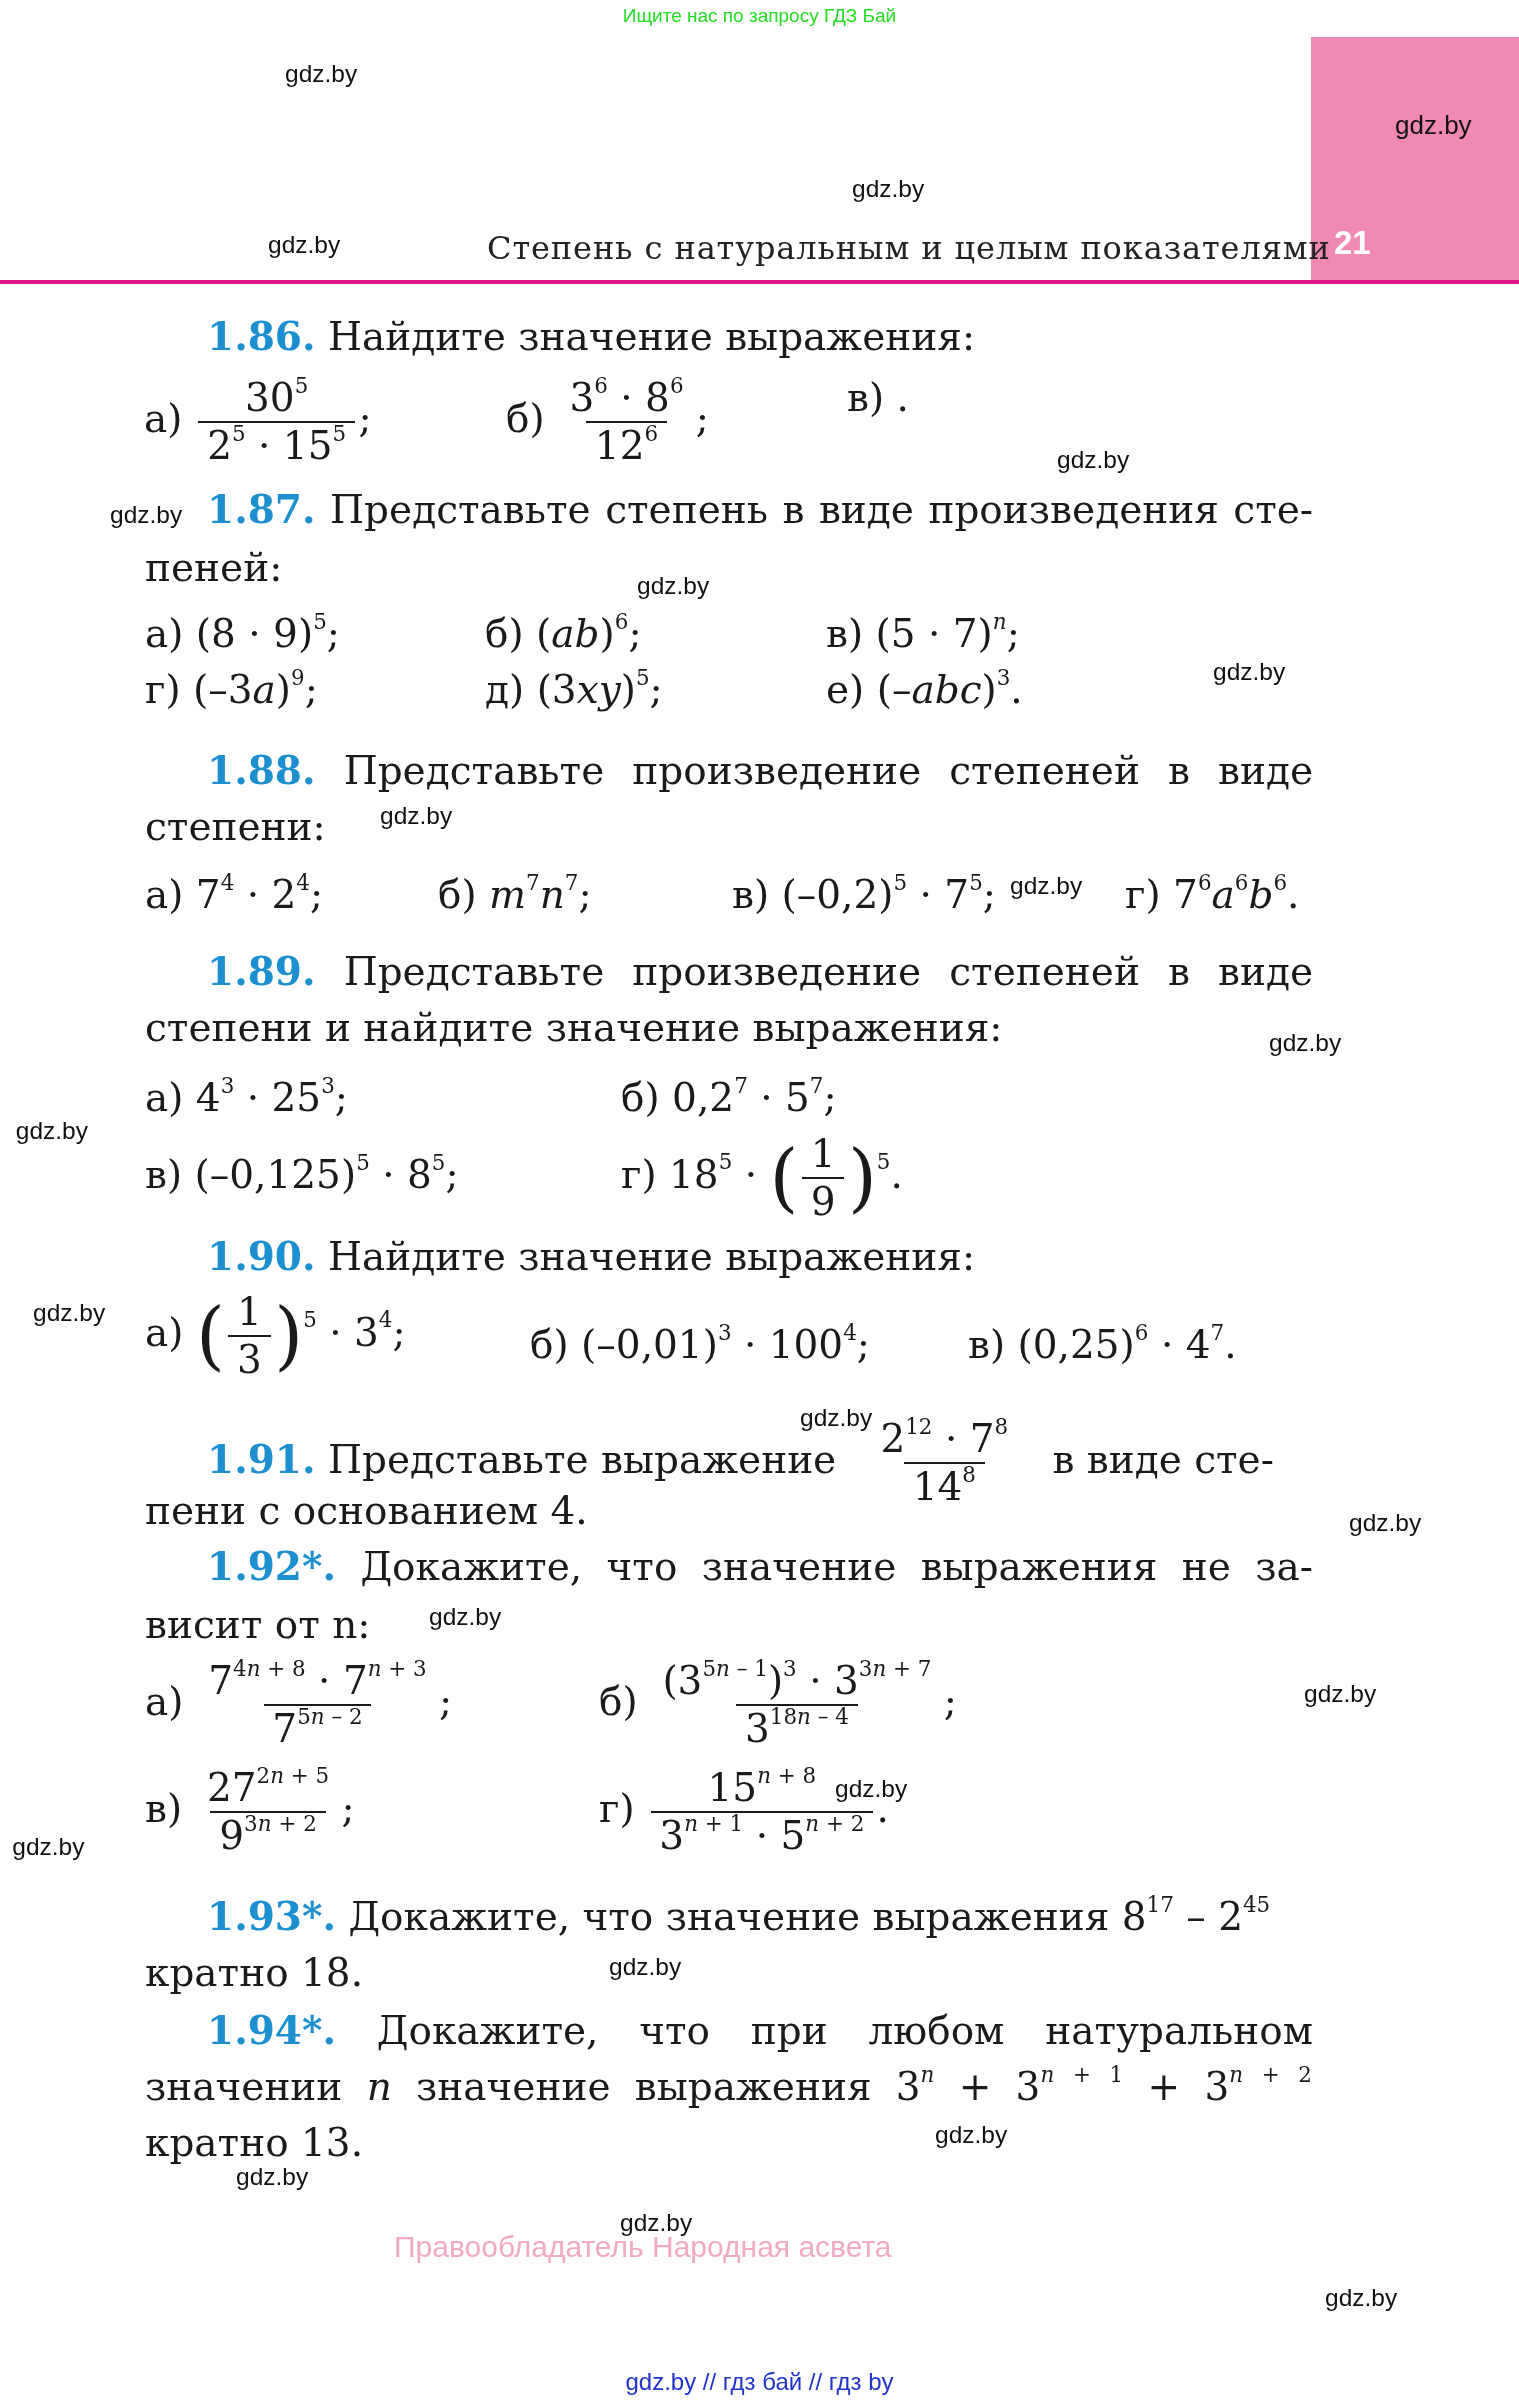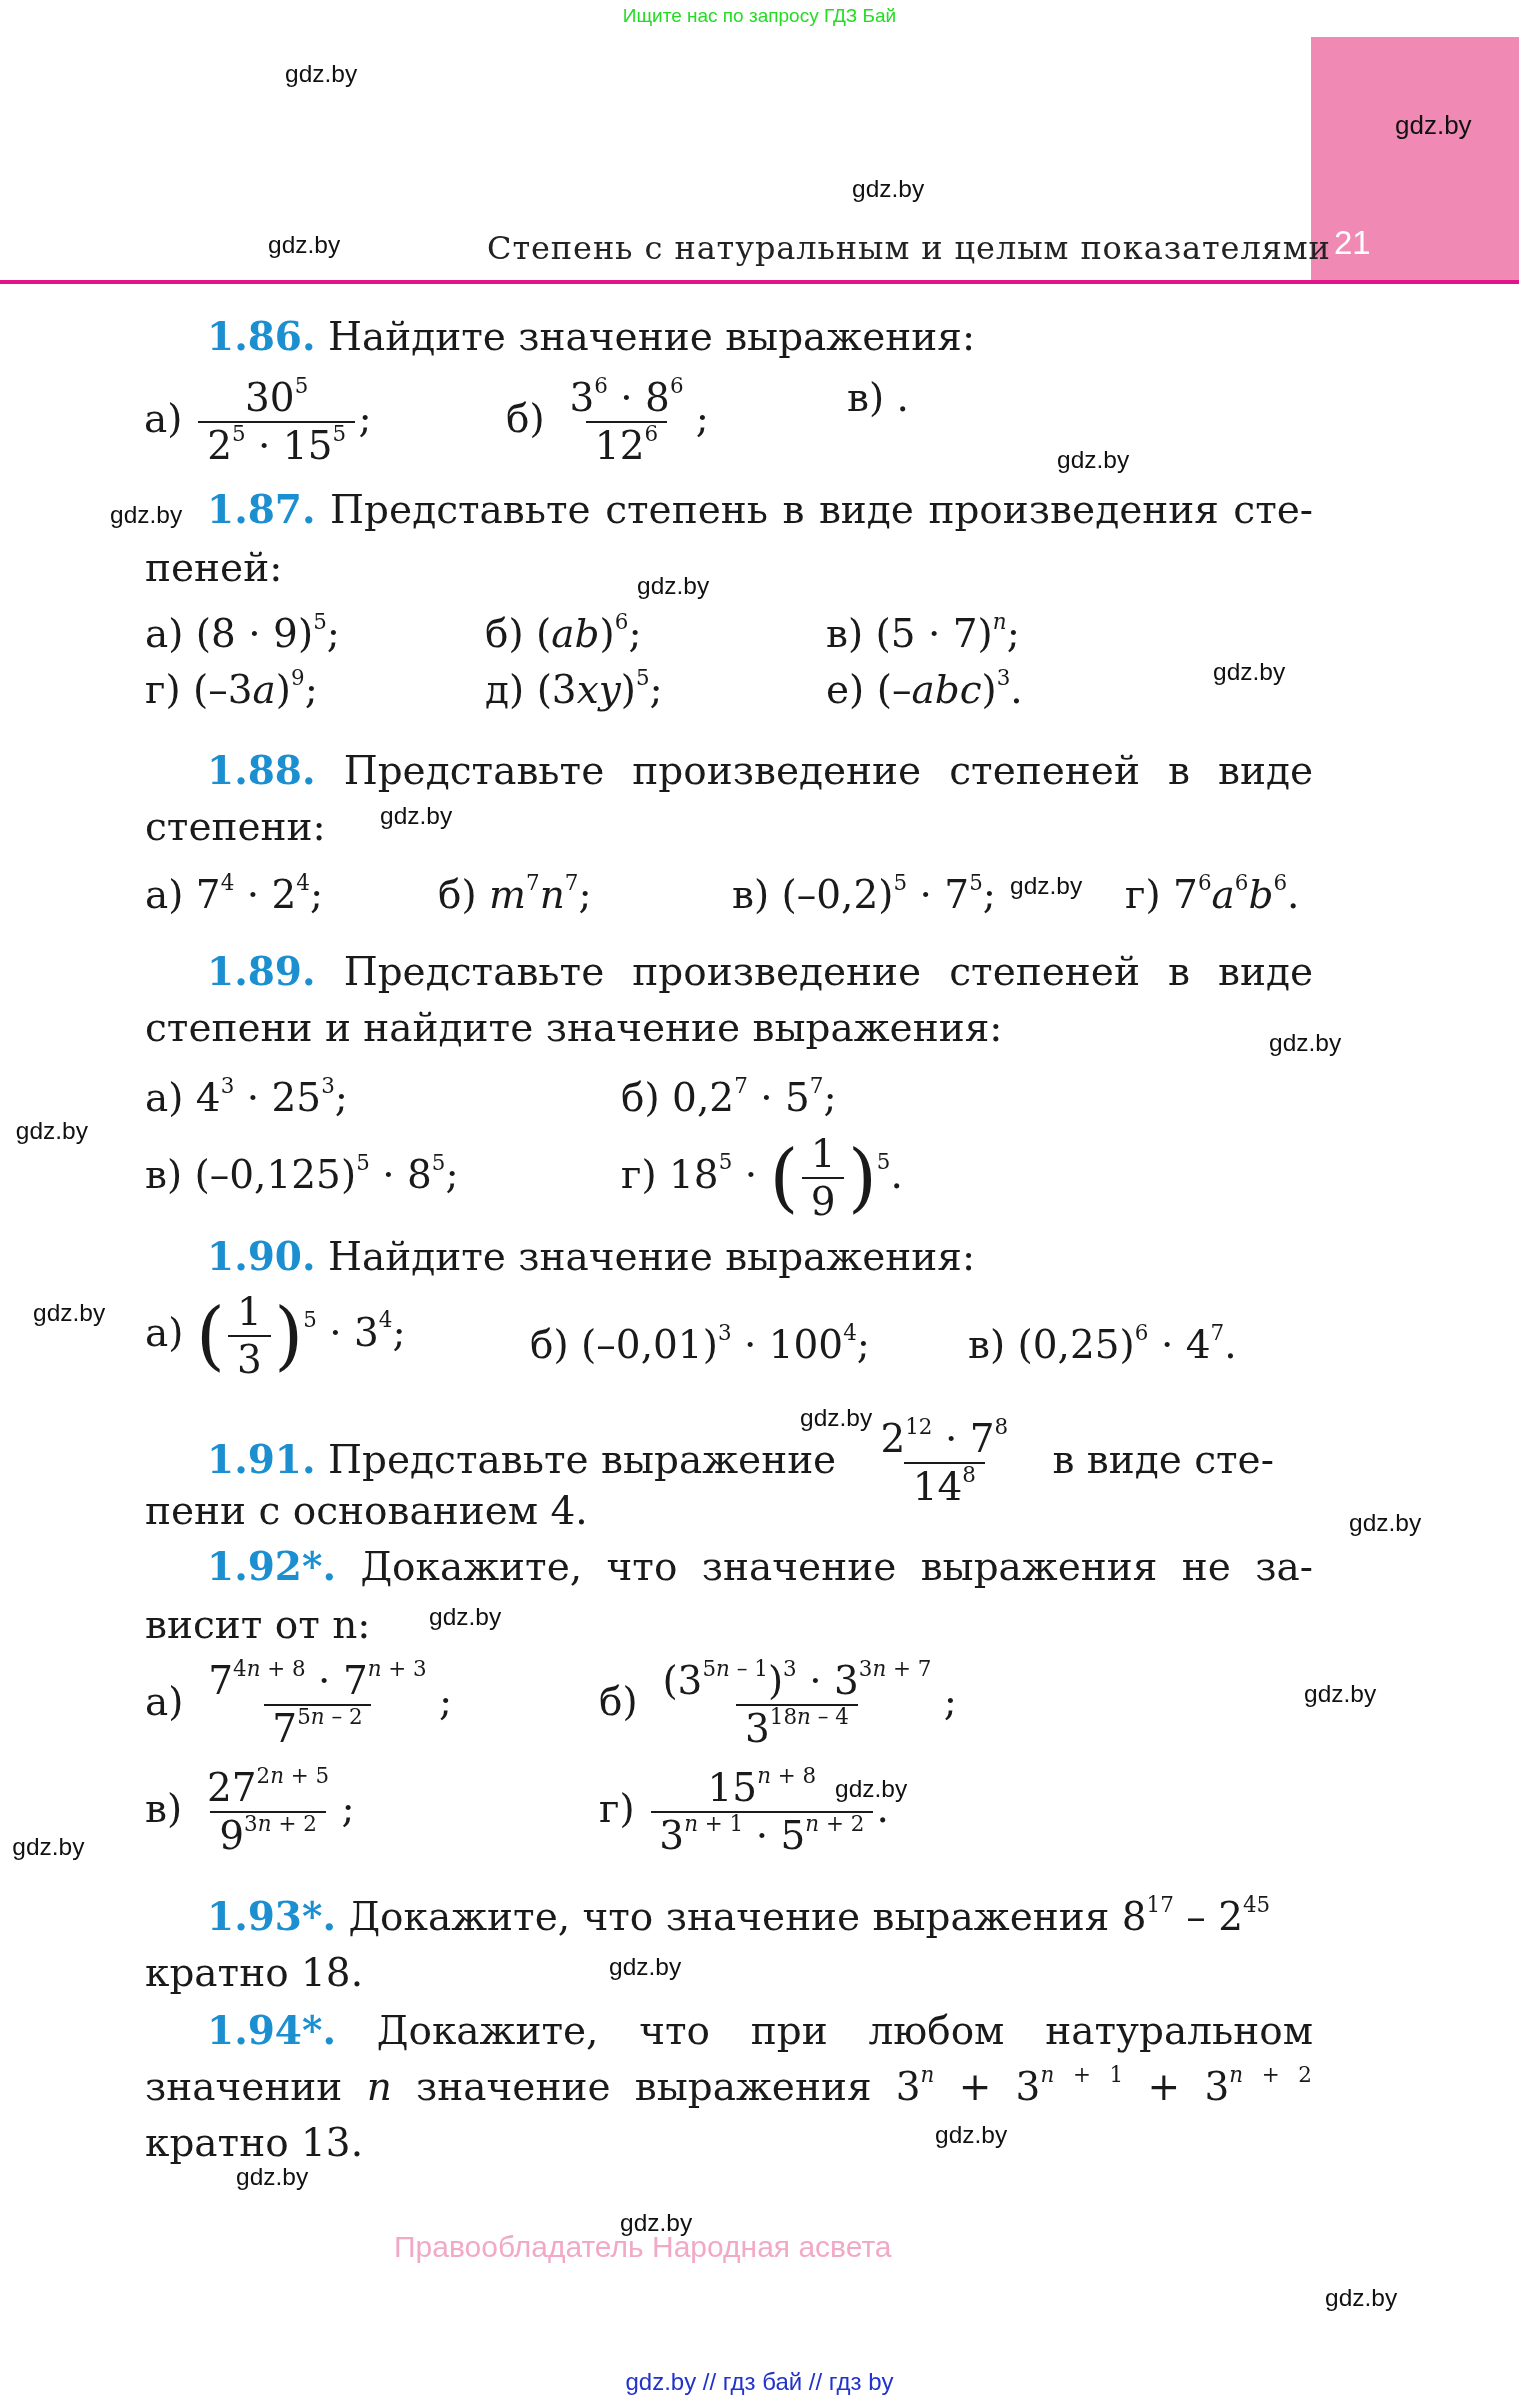--- a/index.html
+++ b/index.html
@@ -11,21 +11,21 @@
   .top-banner {
     position:absolute; top:5.3px; left:0; width:1519px; text-align:center;
     font-family:"Liberation Sans", sans-serif; font-size:19px; color:#22dd22;
   }
   .page-tab {
     position:absolute; left:1311px; top:37px; width:208px; height:245px;
     background:#f08ab4;
   }
   .page-num {
     position:absolute; left:1334px; top:224px;
-    font-family:"Liberation Sans", sans-serif; font-weight:normal; font-size:33px; color:#ffffff;
+    font-family:"Liberation Sans", sans-serif; font-weight:bold; font-size:33px; color:#ffffff;
   }
   .header-rule {
     position:absolute; left:0; top:280px; width:1519px; height:3.5px; background:#e0158a;
   }
   .running-head {
     position:absolute; left:439px; top:229px; font-size:32px; color:#222;
     letter-spacing:0.9px;
     margin-left:48px;
   }
   .wm {

